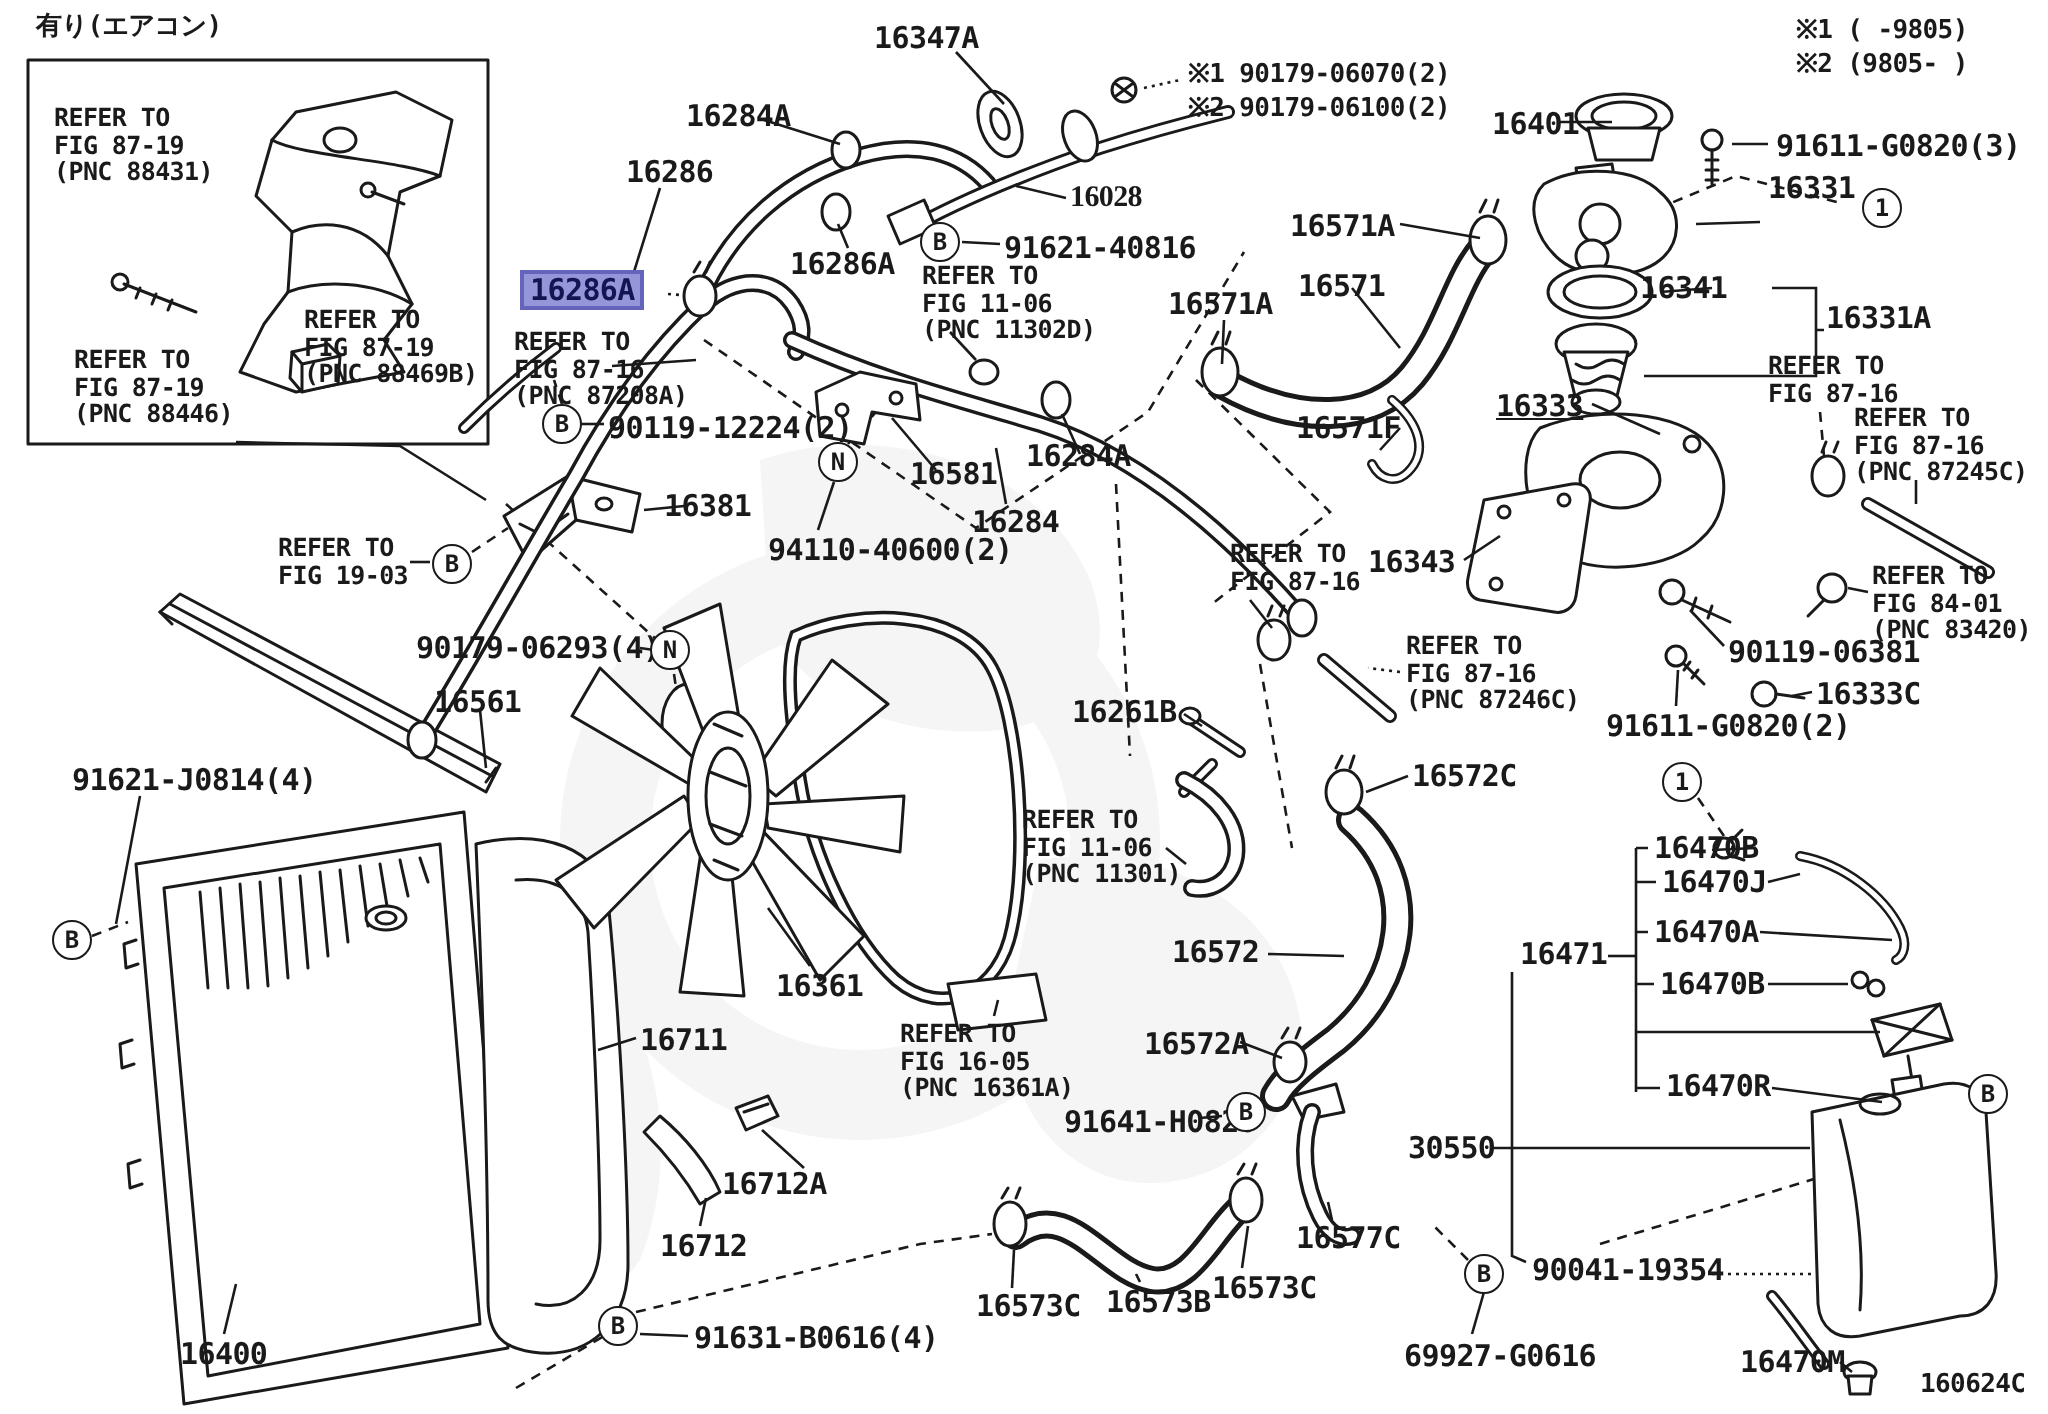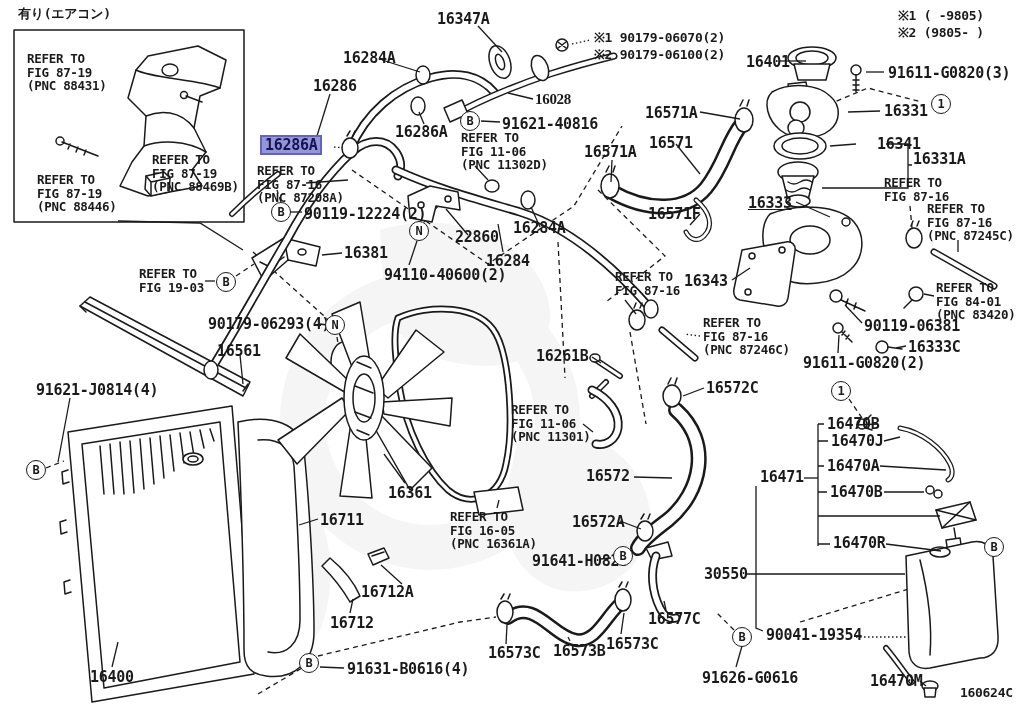--- a/index.html
+++ b/index.html
@@ -363,22 +363,22 @@
     <div class="lbl part hl" style="left: 265px; top: 138px;">16286A</div>
     <div class="lbl part" style="left: 395px; top: 124px;">16286A</div>
     <div class="lbl part" style="left: 535px; top: 91px; font-family: Liberation Serif, serif;">16028</div>
     <div class="lbl part" style="left: 502px; top: 116px;">91621-40816</div>
     <div class="lbl note" style="left: 594px; top: 31px;">※1 90179-06070(2)</div>
     <div class="lbl note" style="left: 594px; top: 48px;">※2 90179-06100(2)</div>
     <div class="lbl note" style="left: 898px; top: 9px;">※1 (   -9805)</div>
     <div class="lbl note" style="left: 898px; top: 26px;">※2 (9805-   )</div>
     <div class="lbl part" style="left: 746px; top: 54px;">16401</div>
     <div class="lbl part" style="left: 888px; top: 65px; text-align: right;">91611-G0820(3)</div>
-    <div class="lbl part" style="left: 884px; top: 103px;">16331</div>
-    <div class="lbl part" style="left: 877px; top: 136px;">16341</div>
+    <div class="lbl part" style="left: 884px; top: 86px;">16331</div>
+    <div class="lbl part" style="left: 820px; top: 136px;">16341</div>
     <div class="lbl part" style="left: 913px; top: 151px;">16331A</div>
     <div class="lbl refer" style="left: 884px; top: 176px;">REFER TO
 FIG 87-16</div>
     <div class="lbl refer" style="left: 927px; top: 202px;">REFER TO
 FIG 87-16
 (PNC 87245C)</div>
     <div class="lbl part" style="left: 645px; top: 105px;">16571A</div>
     <div class="lbl part" style="left: 649px; top: 135px;">16571</div>
     <div class="lbl part" style="left: 584px; top: 144px;">16571A</div>
     <div class="lbl part" style="left: 648px; top: 206px;">16571F</div>
@@ -395,28 +395,28 @@
     <div class="lbl part" style="left: 864px; top: 318px;">90119-06381</div>
     <div class="lbl part" style="left: 908px; top: 339px;">16333C</div>
     <div class="lbl part" style="left: 803px; top: 355px;">91611-G0820(2)</div>
     <div class="lbl refer" style="left: 257px; top: 164px;">REFER TO
 FIG 87-16
 (PNC 87208A)</div>
     <div class="lbl part" style="left: 304px; top: 206px;">90119-12224(2)</div>
     <div class="lbl refer" style="left: 461px; top: 131px;">REFER TO
 FIG 11-06
 (PNC 11302D)</div>
-    <div class="lbl part" style="left: 455px; top: 229px;">22860</div>
+    <div class="lbl part" style="left: 455px; top: 229px;">16581</div>
     <div class="lbl part" style="left: 513px; top: 220px;">16284A</div>
     <div class="lbl part" style="left: 486px; top: 253px;">16284</div>
     <div class="lbl part" style="left: 384px; top: 267px;">94110-40600(2)</div>
     <div class="lbl part" style="left: 208px; top: 316px;">90179-06293(4)</div>
     <div class="lbl part" style="left: 217px; top: 343px;">16561</div>
     <div class="lbl part" style="left: 36px; top: 382px;">91621-J0814(4)</div>
-    <div class="lbl part" style="left: 344px; top: 245px; text-align: right;">16381</div>
+    <div class="lbl part" style="left: 332px; top: 245px; text-align: right;">16381</div>
     <div class="lbl part" style="left: 536px; top: 348px;">16261B</div>
     <div class="lbl part" style="left: 706px; top: 380px;">16572C</div>
     <div class="lbl refer" style="left: 511px; top: 403px;">REFER TO
 FIG 11-06
 (PNC 11301)</div>
     <div class="lbl part" style="left: 586px; top: 468px;">16572</div>
     <div class="lbl part" style="left: 572px; top: 514px;">16572A</div>
     <div class="lbl refer" style="left: 450px; top: 510px;">REFER TO
 FIG 16-05
 (PNC 16361A)</div>
@@ -433,21 +433,21 @@
     <div class="lbl part" style="left: 606px; top: 636px;">16573C</div>
     <div class="lbl part" style="left: 704px; top: 566px;">30550</div>
     <div class="lbl part" style="left: 827px; top: 416px;">16470B</div>
     <div class="lbl part" style="left: 831px; top: 433px;">16470J</div>
     <div class="lbl part" style="left: 827px; top: 458px;">16470A</div>
     <div class="lbl part" style="left: 830px; top: 484px;">16470B</div>
     <div class="lbl part" style="left: 833px; top: 535px;">16470R</div>
     <div class="lbl part" style="left: 760px; top: 469px;">16471</div>
     <div class="lbl part" style="left: 766px; top: 627px;">90041-19354</div>
     <div class="lbl part" style="left: 870px; top: 673px;">16470M</div>
-    <div class="lbl part" style="left: 702px; top: 670px;">91626-G0616</div>
+    <div class="lbl part" style="left: 702px; top: 670px;">69927-G0616</div>
     <div class="lbl code" style="left: 960px; top: 686px;">160624C</div>
     <div class="marker" style="left: 460px; top: 111px;">B</div>
     <div class="marker" style="left: 271px; top: 202px;">B</div>
     <div class="marker" style="left: 216px; top: 272px;">B</div>
     <div class="marker" style="left: 26px; top: 460px;">B</div>
     <div class="marker" style="left: 299px; top: 653px;">B</div>
     <div class="marker" style="left: 613px; top: 546px;">B</div>
     <div class="marker" style="left: 732px; top: 627px;">B</div>
     <div class="marker" style="left: 984px; top: 537px;">B</div>
     <div class="marker" style="left: 409px; top: 221px;">N</div>

